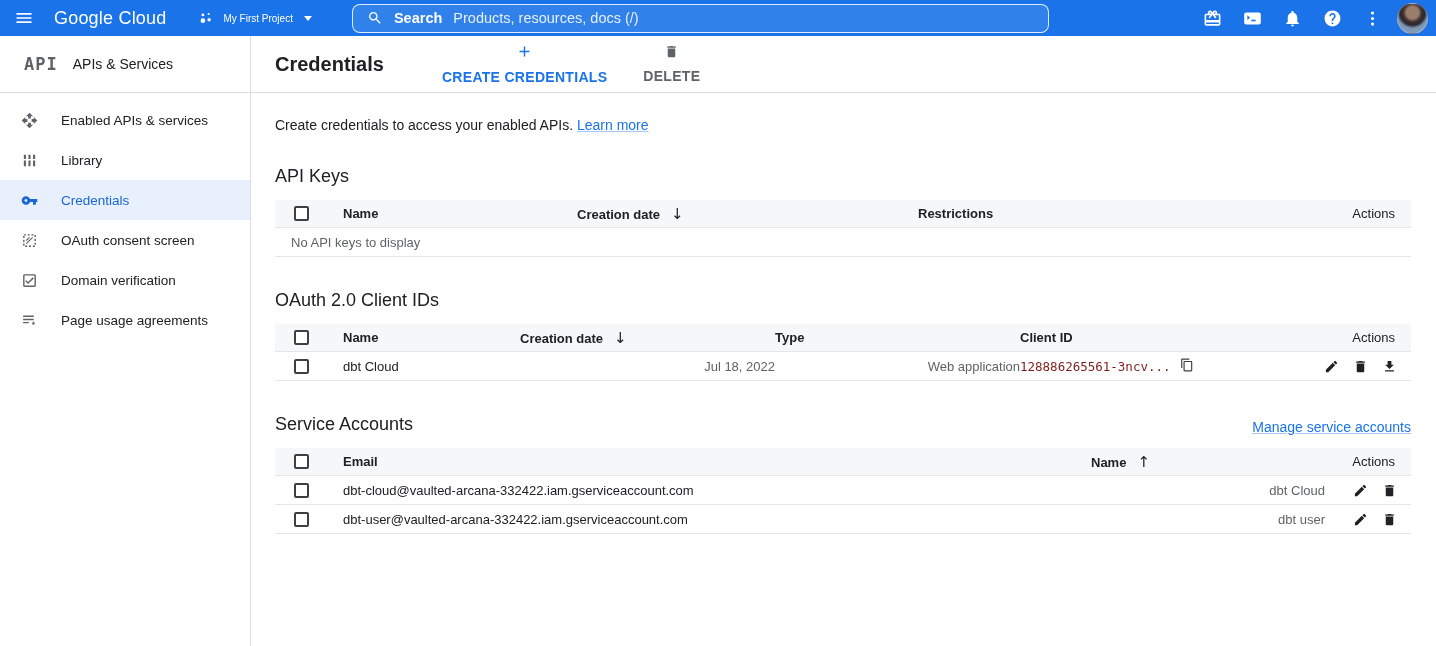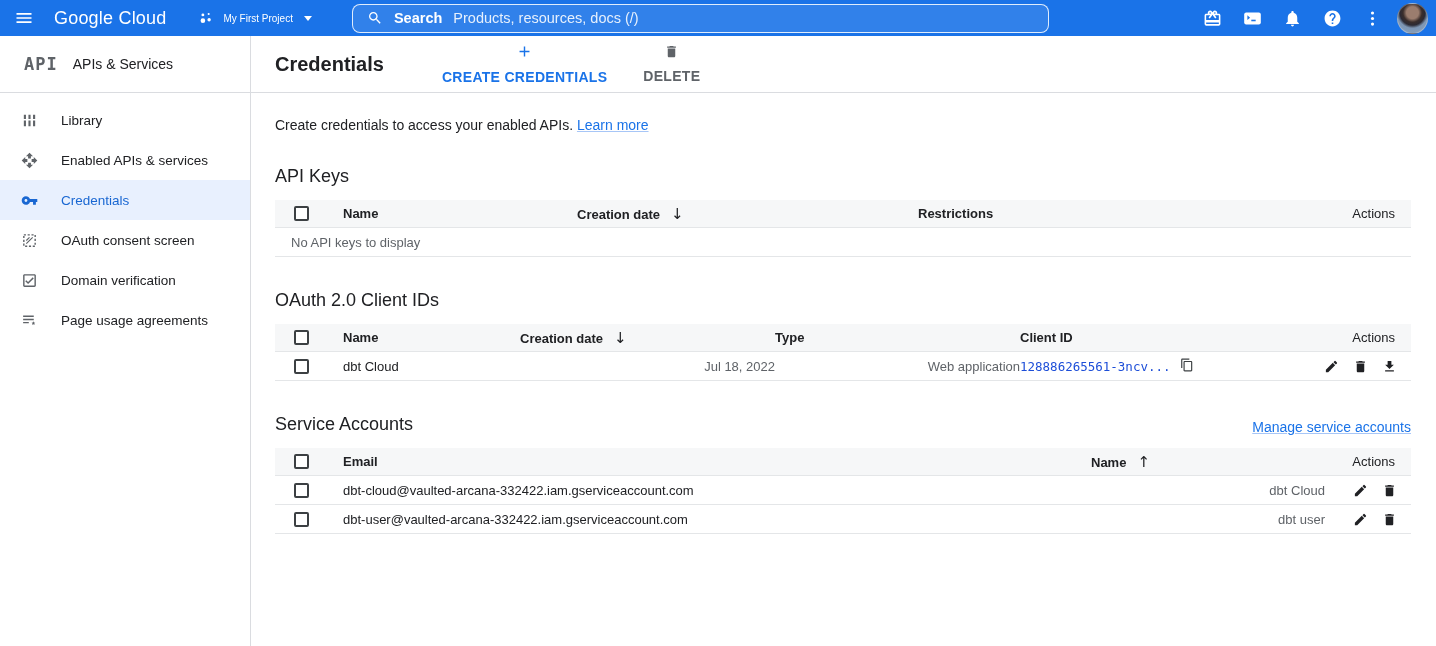--- a/index.html
+++ b/index.html
@@ -72,21 +72,21 @@
   .tbl-oauth .tr { grid-template-columns:68px 177px 255px 245px 1fr 104px; }
   .tbl-sa   .tr { grid-template-columns:68px 748px 1fr 86px; }
   .cell-check { padding-left:19px; }
   .checkbox { width:15px; height:15px; border:2px solid #3c4043; border-radius:2px; display:block; background:#fff; cursor:pointer; }
   .sort-arrow { font-family:"DejaVu Sans",sans-serif; font-size:15px; margin-left:11px; color:#202124; font-weight:400; cursor:pointer; }
   .actions-col { text-align:right; padding-right:16px; color:#80868b; font-weight:400 !important; }
   .cell-actions { display:flex; justify-content:flex-end; gap:14px; padding-right:14px; }
   .cell-actions svg { width:15px; height:15px; fill:#202124; cursor:pointer; }
   .gray { color:#5f6368;text-align:right; }
   .empty-row { height:29px; display:flex; align-items:center; padding-left:16px; color:#5f6368; border-bottom:1px solid #e4e6e8; }
-  .mono { font-family:"DejaVu Sans Mono","Liberation Mono",monospace; font-size:12.5px; color:#1d4ed8; display:flex; align-items:center; gap:9px; }
+  .mono { font-family:"DejaVu Sans Mono","Liberation Mono",monospace; font-size:12.5px; color:#7f1d1d; display:flex; align-items:center; gap:9px; }
   .copy-icon svg { width:14px; height:14px; fill:#3c4043; cursor:pointer; }
 </style>
 </head>
 <body>
 
 <header class="topbar">
   <div class="menu-btn">
     <svg viewBox="0 0 24 24">
         <path d="M3 6h18v2H3zm0 5h18v2H3zm0 5h18v2H3z"></path>
       </svg>
@@ -146,29 +146,29 @@
 <div class="shell">
 
   <aside class="sidebar">
     <div class="sidebar-header">
       <span class="api-logo">API</span>
       <span class="sidebar-title">APIs &amp; Services</span>
     </div>
     <nav class="nav">
       <div class="nav-item">
         <svg viewBox="0 0 24 24">
+            <path d="M10 9h4V6h3l-5-5-5 5h3v3zm-1 1H6V7l-5 5 5 5v-3h3v-4zm14 2l-5-5v3h-3v4h3v3l5-5zm-9 3h-4v3H7l5 5 5-5h-3v-3z"></path>
+          </svg>
+        <span>Enabled APIs &amp; services</span>
+      </div>
+      <div class="nav-item">
+        <svg viewBox="0 0 24 24">
             <path d="M4 4h3v6H4zM10.5 4h3v6h-3zM17 4h3v6h-3zM4 12h3v8H4zM10.5 12h3v8h-3zM17 12h3v8h-3z"></path>
           </svg>
         <span>Library</span>
-      </div>
-      <div class="nav-item">
-        <svg viewBox="0 0 24 24">
-            <path d="M10 9h4V6h3l-5-5-5 5h3v3zm-1 1H6V7l-5 5 5 5v-3h3v-4zm14 2l-5-5v3h-3v4h3v3l5-5zm-9 3h-4v3H7l5 5 5-5h-3v-3z"></path>
-          </svg>
-        <span>Enabled APIs &amp; services</span>
       </div>
       <div class="nav-item selected">
         <svg viewBox="0 0 24 24">
             <path d="M12.65 10C11.83 7.67 9.61 6 7 6c-3.31 0-6 2.69-6 6s2.69 6 6 6c2.61 0 4.83-1.67 5.65-4H17v4h4v-4h2v-4H12.65zM7 14c-1.1 0-2-.9-2-2s.9-2 2-2 2 .9 2 2-.9 2-2 2z"></path>
           </svg>
         <span>Credentials</span>
       </div>
       <div class="nav-item">
         <svg viewBox="0 0 24 24">
             <rect x="4" y="4" width="16" height="16" fill="none" stroke="#5f6368" stroke-width="2" stroke-dasharray="3 2.4"></rect>

